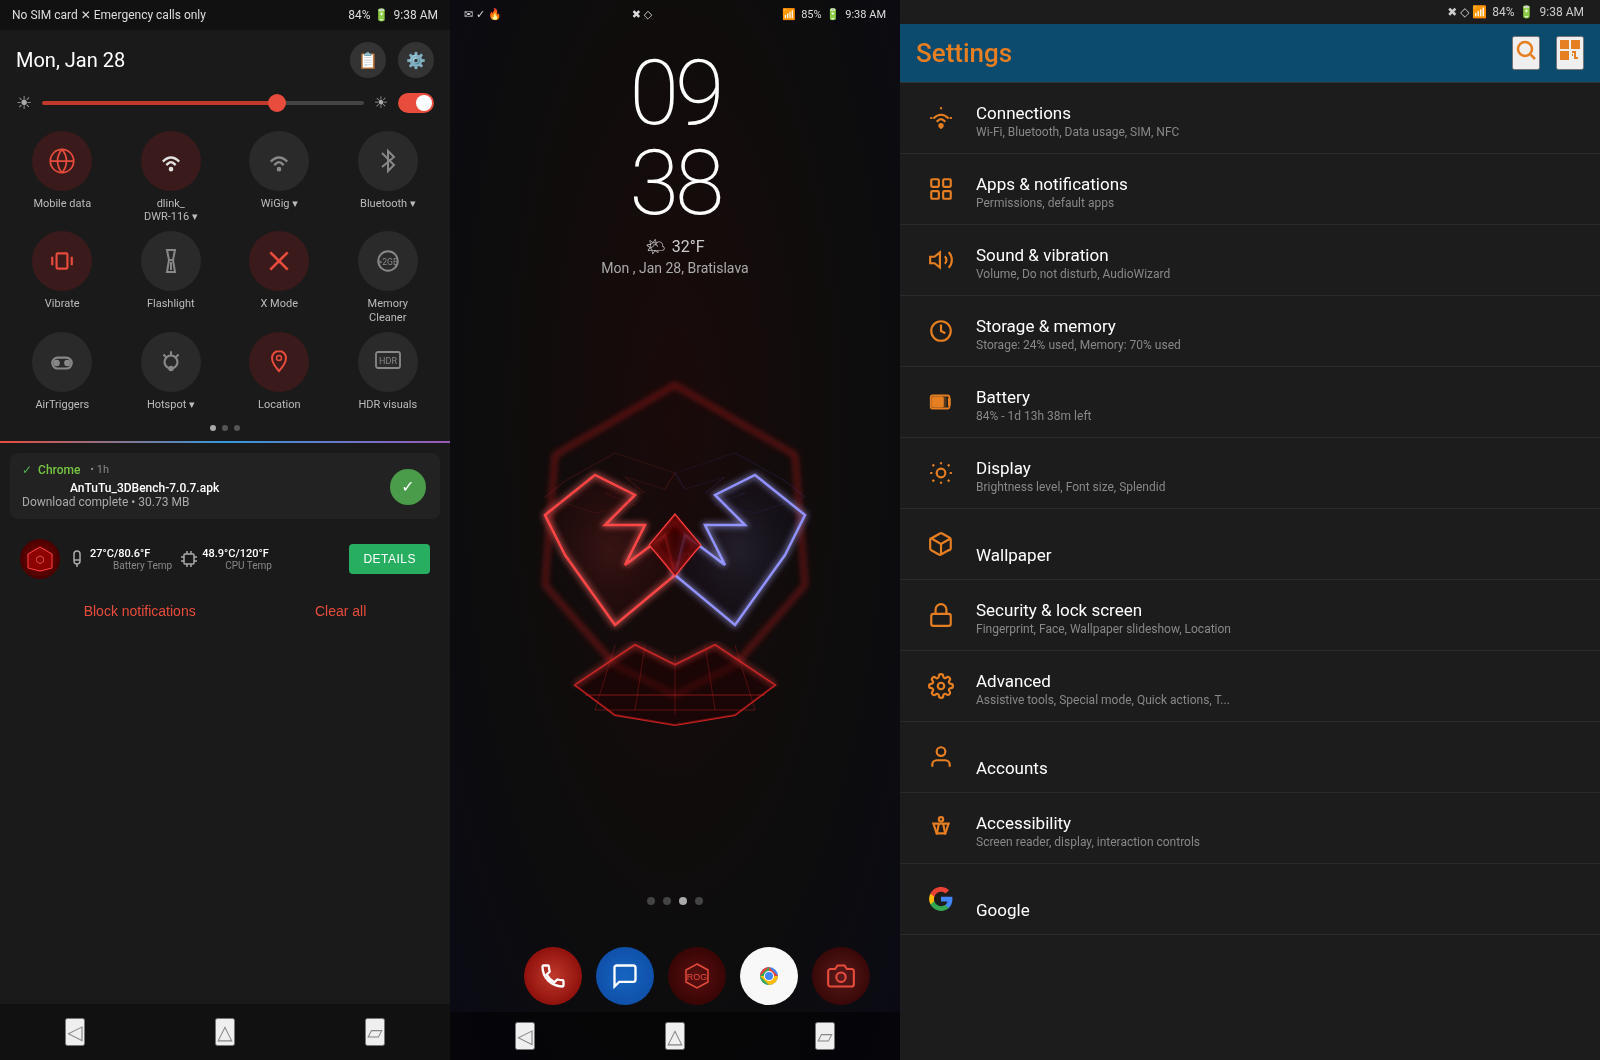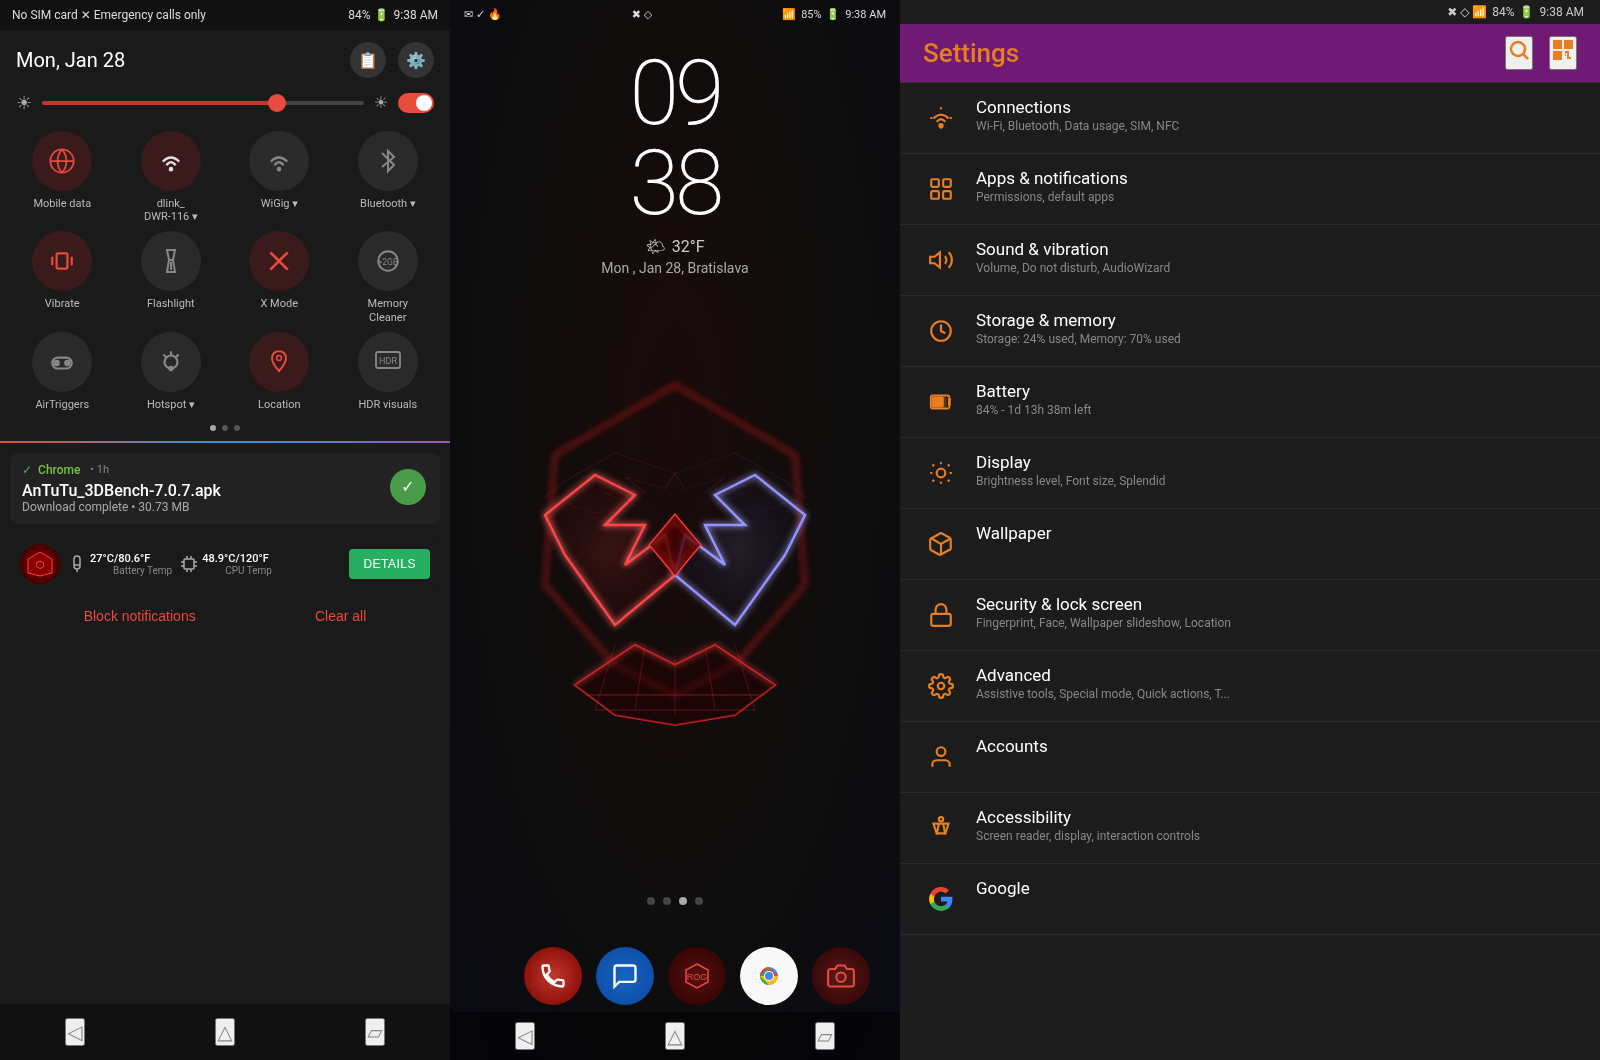--- a/index.html
+++ b/index.html
@@ -223,23 +223,24 @@
       font-weight: 500;
     }
 
     .notif-time {
       font-size: 11px;
       color: #888;
       margin-left: 4px;
     }
 
     .notif-title {
-      font-size: 16px;
+      font-size: 12px;
       color: #fff;
       font-weight: 500;
+      margin-left: 48px;
     }
 
     .notif-body {
       font-size: 12px;
       color: #aaa;
     }
 
     .notif-check-btn {
       position: absolute;
       right: 22px;
@@ -502,22 +503,22 @@
       background: #1c1c1c;
       display: flex;
       flex-direction: column;
       color: #fff;
     }
 
     .settings-header {
       display: flex;
       justify-content: space-between;
       align-items: center;
-      padding: 12px 23px;
-      background: #701a75;
+      padding: 12px 16px;
+      background: #0c4a6e;
       border-bottom: 1px solid #333;
     }
 
     .settings-title {
       font-size: 26px;
       color: #e67e22;
       font-weight: 500;
     }
 
     .settings-header-icons {
@@ -530,21 +531,21 @@
       color: #e67e22;
     }
 
     .settings-list {
       flex: 1;
       overflow-y: auto;
     }
 
     .settings-item {
       display: flex;
-      align-items: flex-start;
+      align-items: flex-end;
       padding: 14px 20px;
       border-bottom: 1px solid #2a2a2a;
       cursor: pointer;
     }
 
     .settings-item-icon {
       width: 42px;
       height: 42px;
       display: flex;
       align-items: center;

